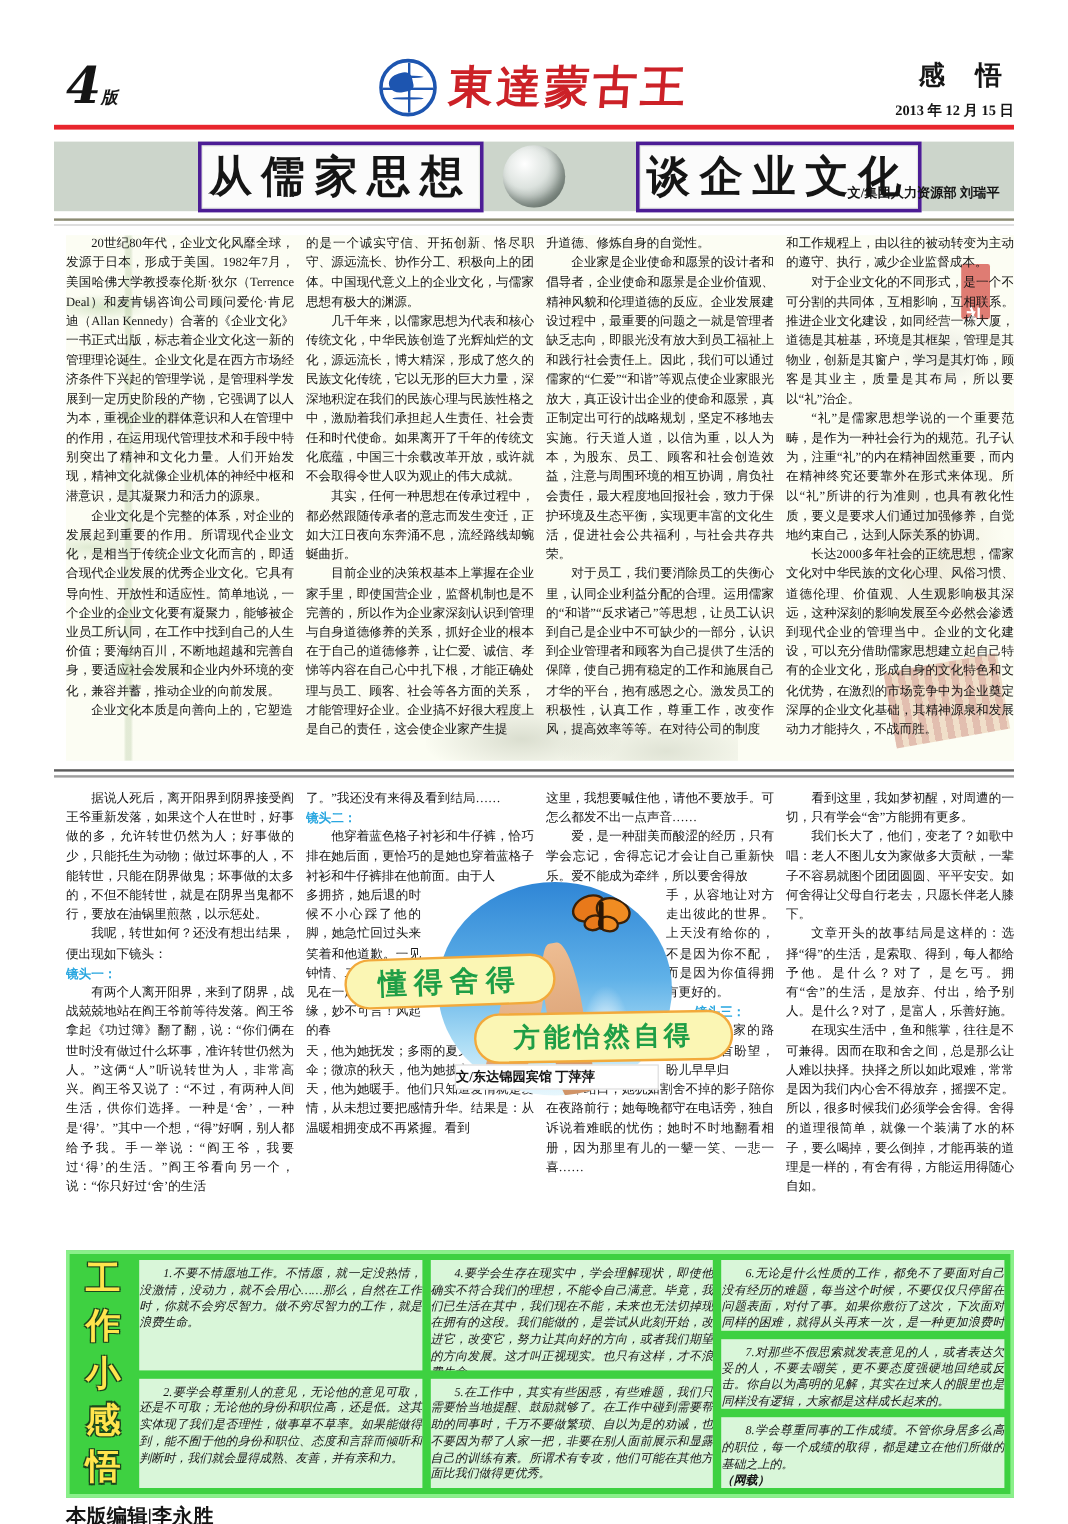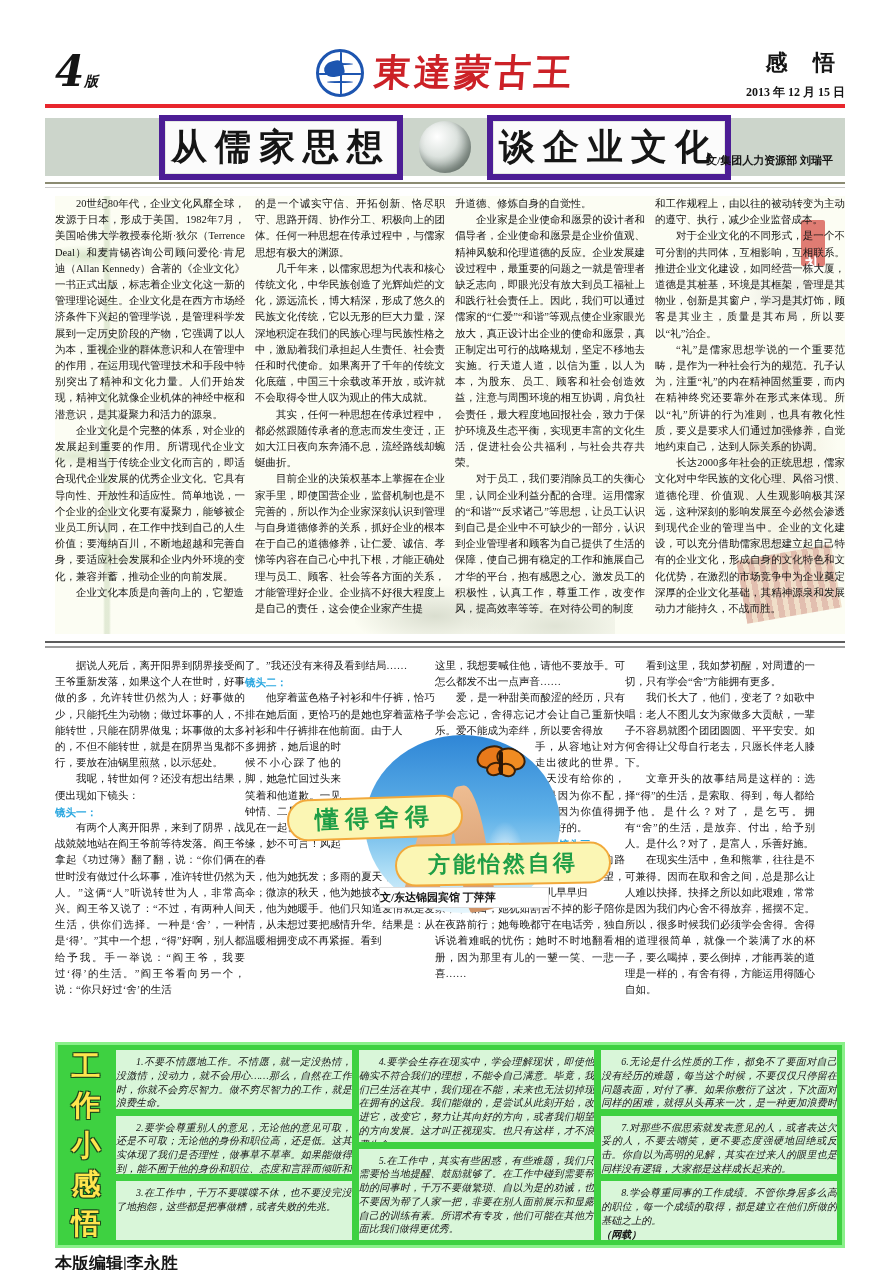--- a/index.html
+++ b/index.html
@@ -22,21 +22,21 @@
   .globe .m4{left:8px;right:8px;bottom:26%;height:2px;border-radius:50%;}
   .globe .horse{position:absolute;left:5px;top:9px;width:20px;height:16px;background:#1d55b0;border-radius:60% 40% 30% 60%;transform:rotate(-12deg);}
   .masthead-title{font-size:37px;font-weight:bold;color:#cc2127;letter-spacing:3px;transform:skewX(-4deg);}
   .section-box{right:45px;top:48px;text-align:right;}
   .section-name{font-size:22px;font-weight:bold;letter-spacing:10px;}
   .page-date{font-size:12px;font-weight:bold;margin-top:6px;}
   .red-rule{left:45px;right:45px;top:104px;height:4px;background:#e8262d;}
 
   
   .title-strip{left:45px;right:45px;top:118px;height:58px;background:#ccd5cb;display:flex;align-items:center;justify-content:center;gap:16px;}
-  .tile-text{background:#fbfbfb;border:6px solid #4c1d95;padding:2px 6px;font-size:36px;font-weight:bold;letter-spacing:8px;box-shadow:inset 0 0 0 1px #e4e8e2;}
+  .tile-text{background:#fbfbfb;border:3px solid #4c1d95;padding:2px 6px;font-size:36px;font-weight:bold;letter-spacing:8px;box-shadow:inset 0 0 0 1px #e4e8e2;margin-left:43px;}
   .ink-ball{width:52px;height:52px;border-radius:50%;background:radial-gradient(circle at 35% 30%,#ffffff,#dde3df 40%,#9aa59e 75%,#6e7973);box-shadow:inset -4px -5px 8px rgba(60,70,65,.45);}
   .title-byline{position:absolute;right:12px;bottom:8px;font-size:11px;font-weight:bold;padding-left:16px;}
   .rule-olive{left:45px;right:45px;top:182px;height:2px;background:#8b8b72;}
   .rule-thin{left:45px;right:45px;top:187px;height:1px;background:#c9c9c9;}
 
   
   .article1{left:55px;top:196px;width:790px;height:438px;display:flex;gap:10px;font-size:10.5px;line-height:16.2px;text-align:justify;overflow:hidden;background:#fcfdf3;}
   .col{width:190px;overflow:hidden;position:relative;z-index:1;}
   .deco{pointer-events:none;z-index:0;}
   .deco-bamboo{left:-10px;top:0;width:190px;height:438px;background:
@@ -51,21 +51,21 @@
   .deco-fig{right:0;top:40px;width:210px;height:380px;background:
     radial-gradient(ellipse 90px 170px at 140px 220px,rgba(185,165,120,.22),transparent 70%),
     radial-gradient(ellipse 60px 40px at 150px 60px,rgba(150,150,150,.20),transparent 70%);}
   .deco-book{right:8px;bottom:18px;width:96px;height:64px;transform:rotate(-10deg);opacity:.35;background:repeating-linear-gradient(90deg,#b24a32 0 6px,#dba77c 6px 11px);}
   .li-seal{right:20px;top:24px;width:24px;height:46px;background:rgba(205,45,35,.62);color:#fff;font-size:17px;font-weight:bold;display:flex;align-items:center;justify-content:center;writing-mode:vertical-rl;letter-spacing:4px;border-radius:2px;}
 
   
   .divider{left:45px;right:45px;top:641px;height:3px;border-top:2px solid #5c5c5c;border-bottom:2px solid #9d9d9d;}
 
   
-  .article2{left:55px;top:658px;width:790px;height:376px;display:flex;font-size:10.5px;line-height:16.2px;text-align:justify;}
+  .article2{left:55px;top:658px;width:790px;height:376px;display:flex;gap:10px;font-size:10.5px;line-height:16.2px;text-align:justify;}
   .scene-head{color:#2aa7e0;font-weight:bold;text-align:left;text-indent:0;font-family:"Liberation Sans",sans-serif;}
   .narrow{width:96px;}
   .ind{margin-left:100px;}
   .ind.scene-head{margin-left:100px;text-align:center;}
 
   .photo{left:365px;top:735px;width:195px;height:180px;z-index:2;}
   .photo-circle{position:absolute;left:0;top:0;width:195px;height:178px;border-radius:50%;overflow:hidden;background:linear-gradient(180deg,#2f86d6 0%,#5fb1e8 45%,#aadcf5 75%,#e8f7fd 100%);}
   .hand{position:absolute;background:#e9b68d;border-radius:40% 40% 20% 20%;}
   .hand1{left:48px;top:62px;width:34px;height:120px;transform:rotate(14deg);background:linear-gradient(180deg,#f0c49b,#d79a6e);}
   .hand2{left:92px;top:50px;width:30px;height:130px;transform:rotate(-10deg);background:linear-gradient(180deg,#eebd92,#cf9266);}
@@ -127,21 +127,21 @@
   <div class="abs deco deco-fig"></div>
   <div class="abs deco deco-book"></div>
   <div class="abs deco li-seal">礼</div>
 
   <div class="col">
     <p>20世纪80年代，企业文化风靡全球，发源于日本，形成于美国。1982年7月，美国哈佛大学教授泰伦斯·狄尔（Terrence Deal）和麦肯锡咨询公司顾问爱伦·肯尼迪（Allan Kennedy）合著的《企业文化》一书正式出版，标志着企业文化这一新的管理理论诞生。企业文化是在西方市场经济条件下兴起的管理学说，是管理科学发展到一定历史阶段的产物，它强调了以人为本，重视企业的群体意识和人在管理中的作用，在运用现代管理技术和手段中特别突出了精神和文化力量。人们开始发现，精神文化就像企业机体的神经中枢和潜意识，是其凝聚力和活力的源泉。</p>
     <p>企业文化是个完整的体系，对企业的发展起到重要的作用。所谓现代企业文化，是相当于传统企业文化而言的，即适合现代企业发展的优秀企业文化。它具有导向性、开放性和适应性。简单地说，一个企业的企业文化要有凝聚力，能够被企业员工所认同，在工作中找到自己的人生价值；要海纳百川，不断地超越和完善自身，要适应社会发展和企业内外环境的变化，兼容并蓄，推动企业的向前发展。</p>
     <p>企业文化本质是向善向上的，它塑造</p>
   </div>
   <div class="col">
-    <p class="ni">的是一个诚实守信、开拓创新、恪尽职守、思路开阔、协作分工、积极向上的团体。任何一种思想在传承过程中，与儒家思想有极大的渊源。</p>
+    <p class="ni">的是一个诚实守信、开拓创新、恪尽职守、源远流长、协作分工、积极向上的团体。中国现代意义上的企业文化，与儒家思想有极大的渊源。</p>
     <p>几千年来，以儒家思想为代表和核心传统文化，中华民族创造了光辉灿烂的文化，源远流长，博大精深，形成了悠久的民族文化传统，它以无形的巨大力量，深深地积淀在我们的民族心理与民族性格之中，激励着我们承担起人生责任、社会责任和时代使命。如果离开了千年的传统文化底蕴，中国三十余载改革开放，或许就不会取得令世人叹为观止的伟大成就。</p>
     <p>其实，任何一种思想在传承过程中，都必然跟随传承者的意志而发生变迁，正如大江日夜向东奔涌不息，流经路线却蜿蜒曲折。</p>
     <p>目前企业的决策权基本上掌握在企业家手里，即使国营企业，监督机制也是不完善的，所以作为企业家深刻认识到管理与自身道德修养的关系，抓好企业的根本在于自己的道德修养，让仁爱、诚信、孝悌等内容在自己心中扎下根，才能正确处理与员工、顾客、社会等各方面的关系，才能管理好企业。企业搞不好很大程度上是自己的责任，这会使企业家产生提</p>
   </div>
   <div class="col">
     <p class="ni">升道德、修炼自身的自觉性。</p>
     <p>企业家是企业使命和愿景的设计者和倡导者，企业使命和愿景是企业价值观、精神风貌和伦理道德的反应。企业发展建设过程中，最重要的问题之一就是管理者缺乏志向，即眼光没有放大到员工福祉上和践行社会责任上。因此，我们可以通过儒家的“仁爱”“和谐”等观点使企业家眼光放大，真正设计出企业的使命和愿景，真正制定出可行的战略规划，坚定不移地去实施。行天道人道，以信为重，以人为本，为股东、员工、顾客和社会创造效益，注意与周围环境的相互协调，肩负社会责任，最大程度地回报社会，致力于保护环境及生态平衡，实现更丰富的文化生活，促进社会公共福利，与社会共存共荣。</p>
     <p>对于员工，我们要消除员工的失衡心里，认同企业利益分配的合理。运用儒家的“和谐”“反求诸己”等思想，让员工认识到自己是企业中不可缺少的一部分，认识到企业管理者和顾客为自己提供了生活的保障，使自己拥有稳定的工作和施展自己才华的平台，抱有感恩之心。激发员工的积极性，认真工作，尊重工作，改变作风，提高效率等等。在对待公司的制度</p>
   </div>
   <div class="col">
@@ -215,23 +215,20 @@
     <span>悟</span>
   </div>
   <div class="wn-cols">
     <div class="wn-col">
       <div class="wn-item">
           <p>1.不要不情愿地工作。不情愿，就一定没热情，没激情，没动力，就不会用心……那么，自然在工作时，你就不会穷尽智力。做不穷尽智力的工作，就是浪费生命。</p>
         </div>
       <div class="wn-item">
           <p>2.要学会尊重别人的意见，无论他的意见可取，还是不可取；无论他的身份和职位高，还是低。这其实体现了我们是否理性，做事草不草率。如果能做得到，能不囿于他的身份和职位、态度和言辞而倾听和判断时，我们就会显得成熟、友善，并有亲和力。</p>
         </div>
-      <div class="wn-item">
-          <p>3.在工作中，千万不要喋喋不休，也不要没完没了地抱怨，这些都是把事做糟，或者失败的先兆。</p>
-        </div>
     </div>
     <div class="wn-col">
       <div class="wn-item">
           <p>4.要学会生存在现实中，学会理解现状，即使他确实不符合我们的理想，不能令自己满意。毕竟，我们已生活在其中，我们现在不能，未来也无法切掉现在拥有的这段。我们能做的，是尝试从此刻开始，改进它，改变它，努力让其向好的方向，或者我们期望的方向发展。这才叫正视现实。也只有这样，才不浪费生命。</p>
         </div>
       <div class="wn-item">
           <p>5.在工作中，其实有些困惑，有些难题，我们只需要恰当地提醒、鼓励就够了。在工作中碰到需要帮助的同事时，千万不要做繁琐、自以为是的劝诫，也不要因为帮了人家一把，非要在别人面前展示和显露自己的训练有素。所谓术有专攻，他们可能在其他方面比我们做得更优秀。</p>
         </div>
     </div>
     <div class="wn-col">

